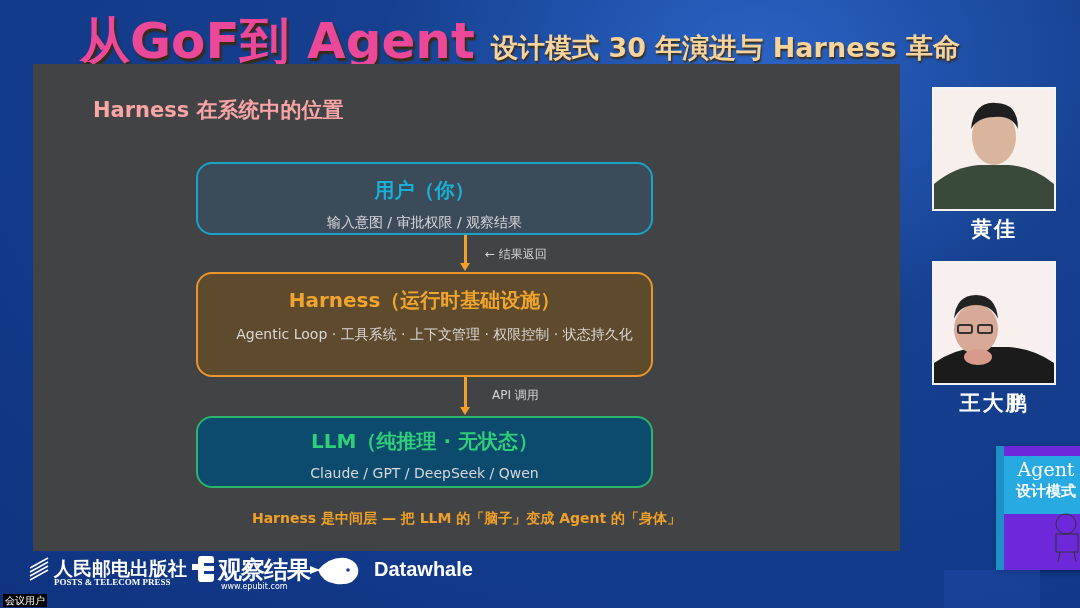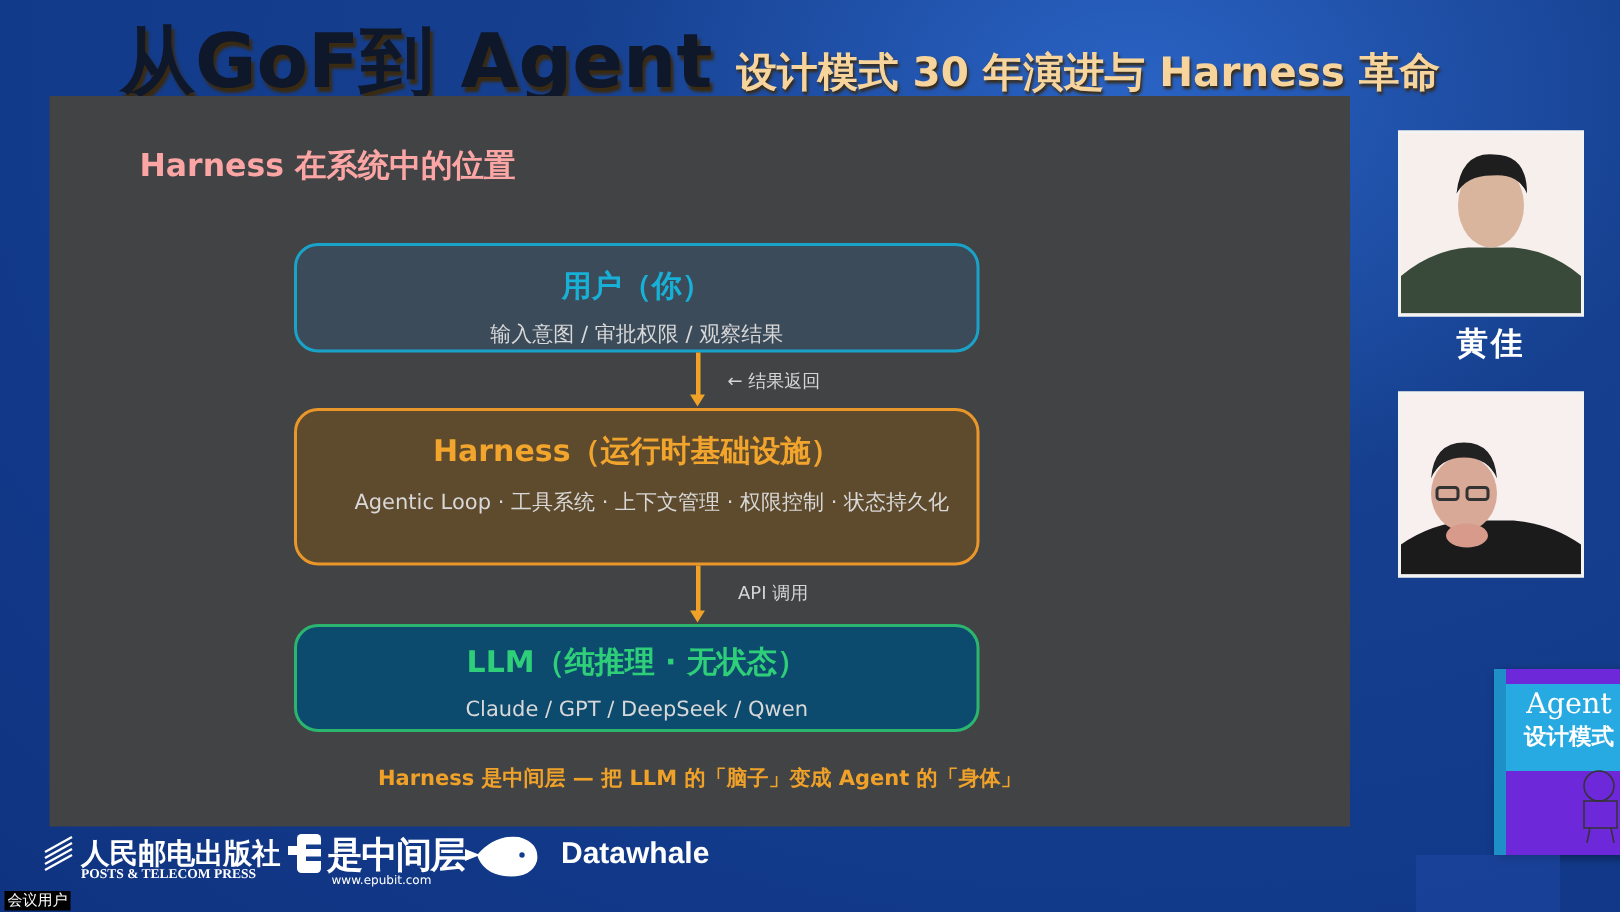--- a/index.html
+++ b/index.html
@@ -3,21 +3,21 @@
 <meta charset="utf-8">
 <style>
   html, body { margin:0; padding:0; }
   body {
     width:1080px; height:608px; overflow:hidden; position:relative;
     background: radial-gradient(ellipse at 70% 10%, #2a63c4 0%, #16408f 35%, #123a8a 70%, #0f3380 100%);
     font-family: "DejaVu Sans", "Liberation Sans", sans-serif;
   }
   .banner-title {
     position:absolute; left:80px; top:8px; font-size:50px; font-weight:bold;
-    color:#0f172a; letter-spacing:0px; text-shadow: 2px 3px 2px #3a2a10;
+    color:#ec4899; letter-spacing:0px; text-shadow: 2px 3px 2px #3a2a10;
     font-family: "DejaVu Sans", sans-serif;
   }
   .banner-subtitle {
     position:absolute; left:491px; top:30px; font-size:27px; font-weight:bold;
     color:#f7d49c; text-shadow: 1px 2px 2px #3a2a10;
     font-family: "DejaVu Sans", sans-serif;
   }
   .slide {
     position:absolute; left:33px; top:64px; width:867px; height:487px;
     background:#424345;
@@ -127,20 +127,21 @@
     <svg width="120" height="120" viewBox="0 0 120 120">
       <rect width="120" height="120" fill="#f7f0ef"></rect>
       <path d="M0 120 L0 100 Q20 86 45 84 L75 84 Q100 86 120 100 L120 120 Z" fill="#1b1b1b"></path>
       <ellipse cx="42" cy="66" rx="22" ry="25" fill="#d8a996"></ellipse>
       <path d="M20 56 Q22 32 42 32 Q62 32 64 56 Q58 42 42 42 Q26 42 20 56 Z" fill="#222"></path>
       <rect x="24" y="62" width="14" height="8" rx="2" fill="none" stroke="#333" stroke-width="2"></rect>
       <rect x="44" y="62" width="14" height="8" rx="2" fill="none" stroke="#333" stroke-width="2"></rect>
       <ellipse cx="44" cy="94" rx="14" ry="8" fill="#d89a8a"></ellipse>
     </svg>
   </div>
+  <div class="speaker-name">王大鹏</div>
 </div>
 
 <div class="book">
   <div class="book-spine"></div>
   <div class="book-top"></div>
   <div class="book-title1">Agent</div>
   <div class="book-title2">设计模式</div>
   <svg style="position:absolute;left:50px;top:66px;" width="42" height="50" viewBox="0 0 42 50">
     <circle cx="20" cy="12" r="10" fill="none" stroke="#333" stroke-width="1"></circle>
     <rect x="10" y="22" width="22" height="18" fill="none" stroke="#333" stroke-width="1"></rect>
@@ -163,21 +164,21 @@
   <span class="en">POSTS &amp; TELECOM PRESS</span>
 </div>
 
 <div class="logo logo-epubit">
   <svg width="24" height="30" viewBox="0 0 24 30">
     <rect x="6" y="2" width="16" height="26" rx="3" fill="#fff"></rect>
     <rect x="0" y="10" width="8" height="6" fill="#fff"></rect>
     <rect x="12" y="9" width="10" height="3" fill="#143c8c"></rect>
     <rect x="12" y="17" width="10" height="3" fill="#143c8c"></rect>
   </svg>
-  <span class="cn">是中间层</span>
+  <span class="cn">观察结果</span>
   <span class="en">www.epubit.com</span>
 </div>
 
 <div class="logo logo-dw">
   <svg width="54" height="34" viewBox="0 0 54 34">
     <path d="M2 14 L12 18 L2 22 Z" fill="#fff"></path>
     <path d="M10 18 Q22 4 38 6 Q52 10 50 22 Q46 34 28 32 Q14 30 10 18 Z" fill="#fff"></path>
     <circle cx="40" cy="18" r="1.8" fill="#143c8c"></circle>
   </svg>
   <span class="txt">Datawhale</span>

